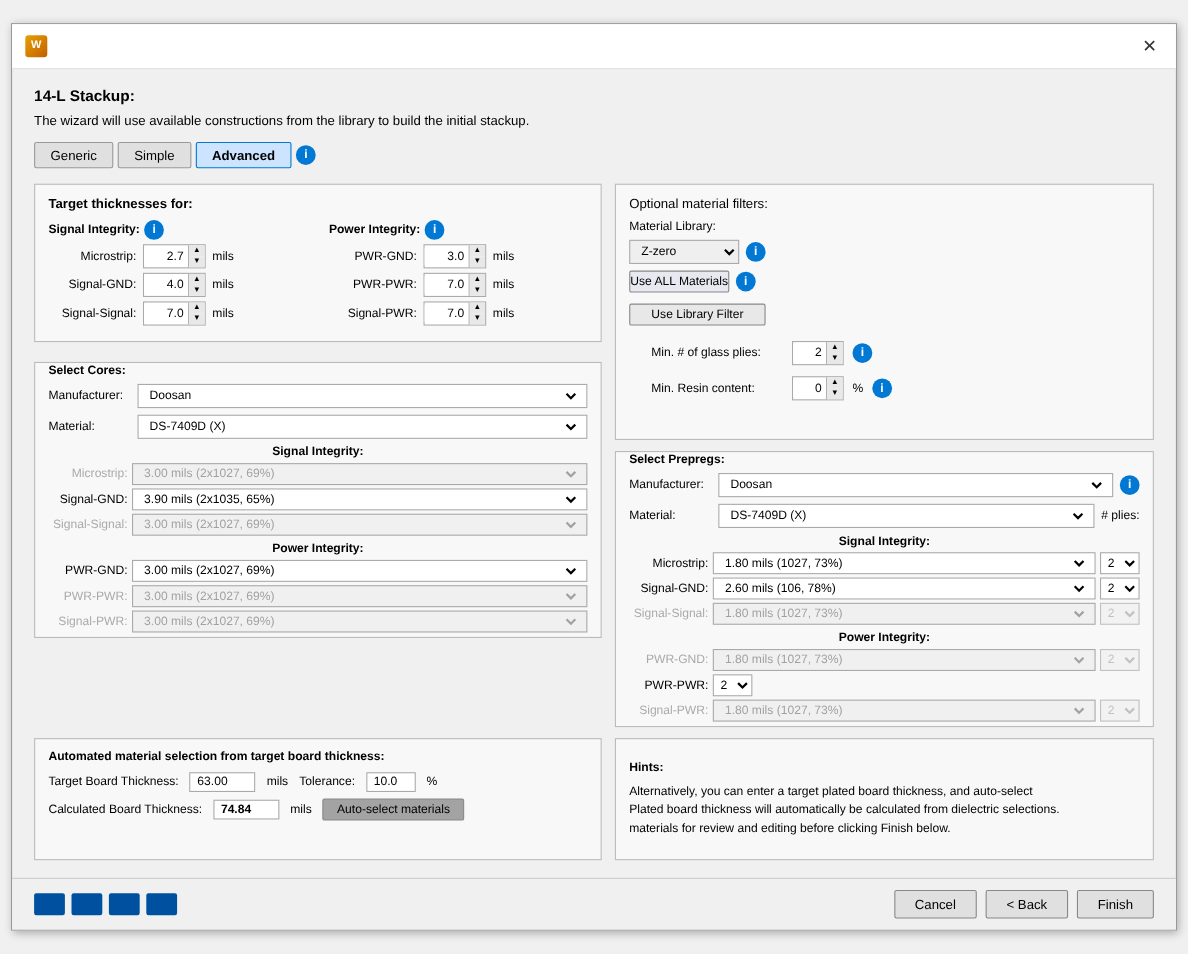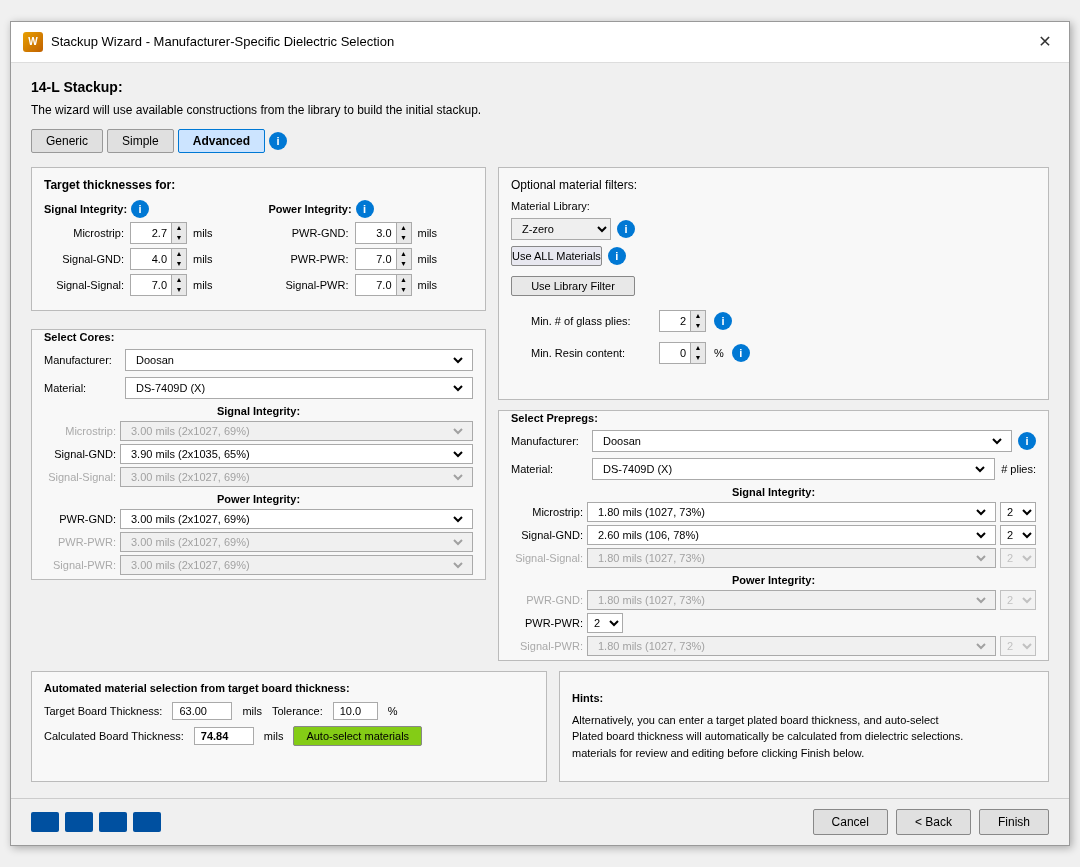--- a/index.html
+++ b/index.html
@@ -95,21 +95,21 @@
       display: flex;
       gap: 12px;
     }
     .left-panel {
       flex: 1;
       display: flex;
       flex-direction: column;
       gap: 18px;
     }
     .right-panel {
-      width: 551px;
+      width: 490px;
       display: flex;
       flex-direction: column;
       gap: 10px;
     }
     .section-box {
       border: 1px solid #bbb;
       background: #f8f8f8;
       padding: 10px 12px;
     }
     .section-title {
@@ -315,21 +315,21 @@
     .th-label { font-size: 11px; }
     .th-input {
       border: 1px solid #aaa;
       background: white;
       padding: 2px 6px;
       font-size: 11px;
       width: 60px;
     }
     .th-input.bold { font-weight: bold; }
     .auto-btn {
-      background: #84cc16;
+      background: #a3a3a3;
       border: 1px solid #888;
       padding: 3px 12px;
       font-size: 11px;
       cursor: pointer;
       border-radius: 2px;
     }
     .hints-text { font-size: 11px; line-height: 1.5; }
     .footer {
       display: flex;
       align-items: center;
@@ -361,21 +361,20 @@
     }
   </style>
 </head>
 <body>
 
 <div class="window">
 
   <div class="titlebar">
     <div class="titlebar-left">
       <div class="titlebar-icon">W</div>
-      <span>Stackup Wizard - Manufacturer-Specific Dielectric Selection</span>
     </div>
     <button class="close-btn">✕</button>
   </div>
 
   <div class="content">
     <div class="page-title">14-L Stackup:</div>
     <div class="subtitle">The wizard will use available constructions from the library to build the initial stackup.</div>
 
     <div class="mode-buttons">
       <button class="mode-btn">Generic</button>

